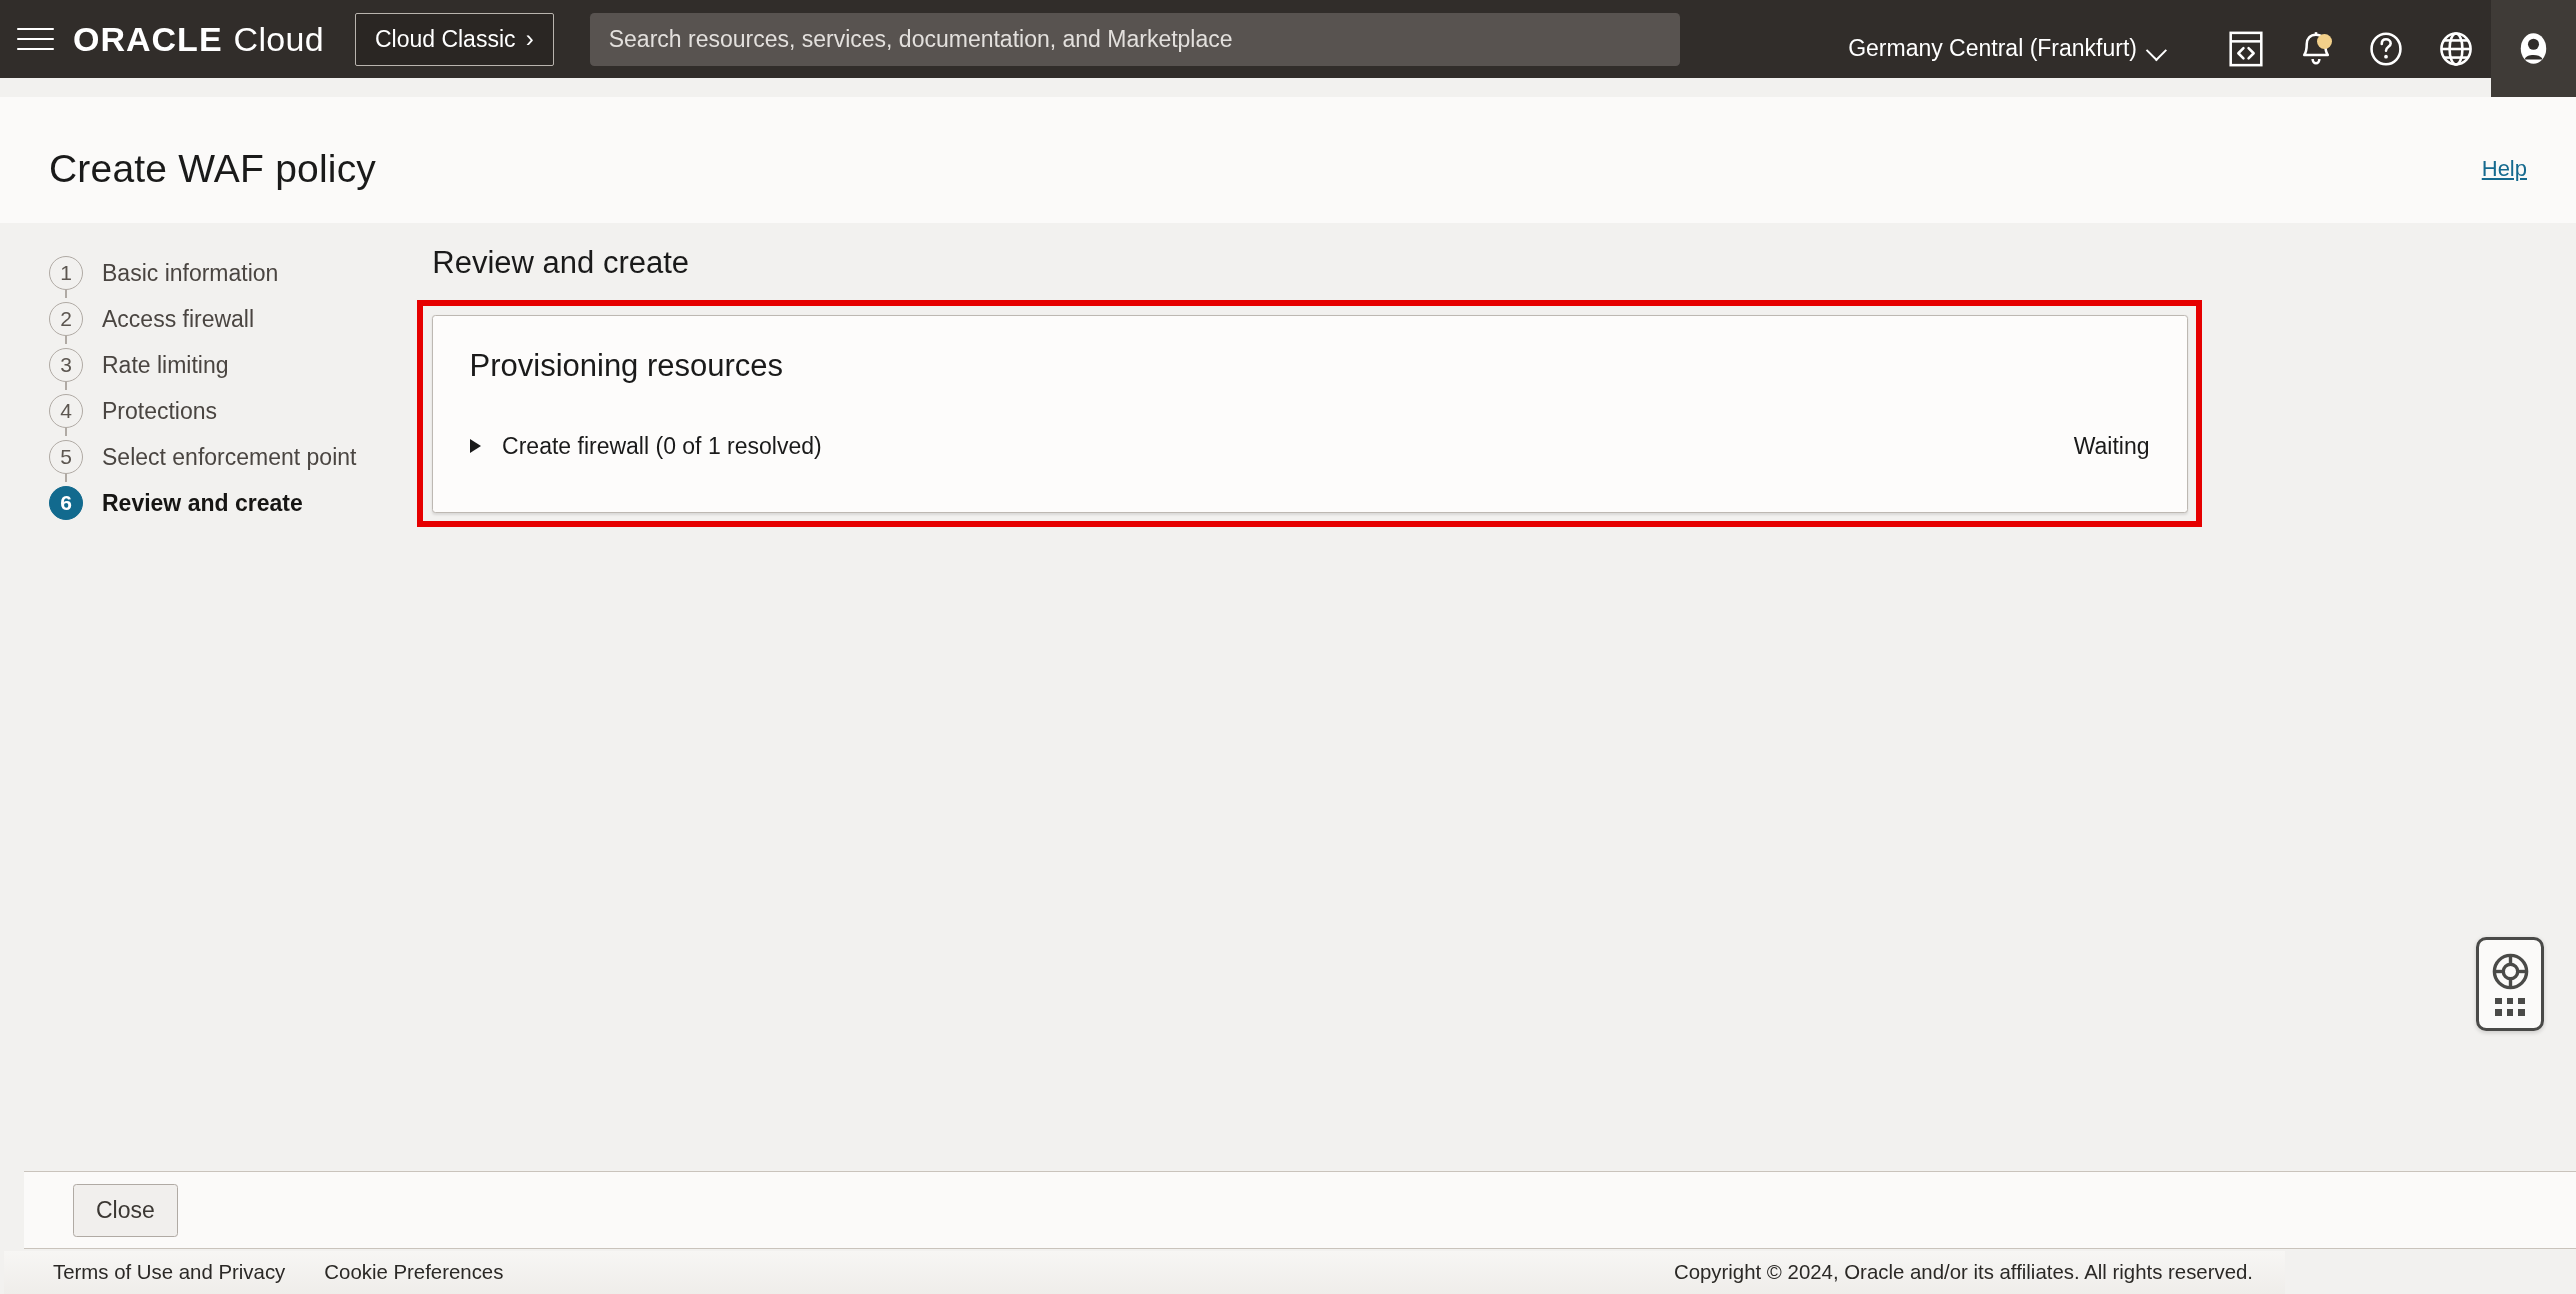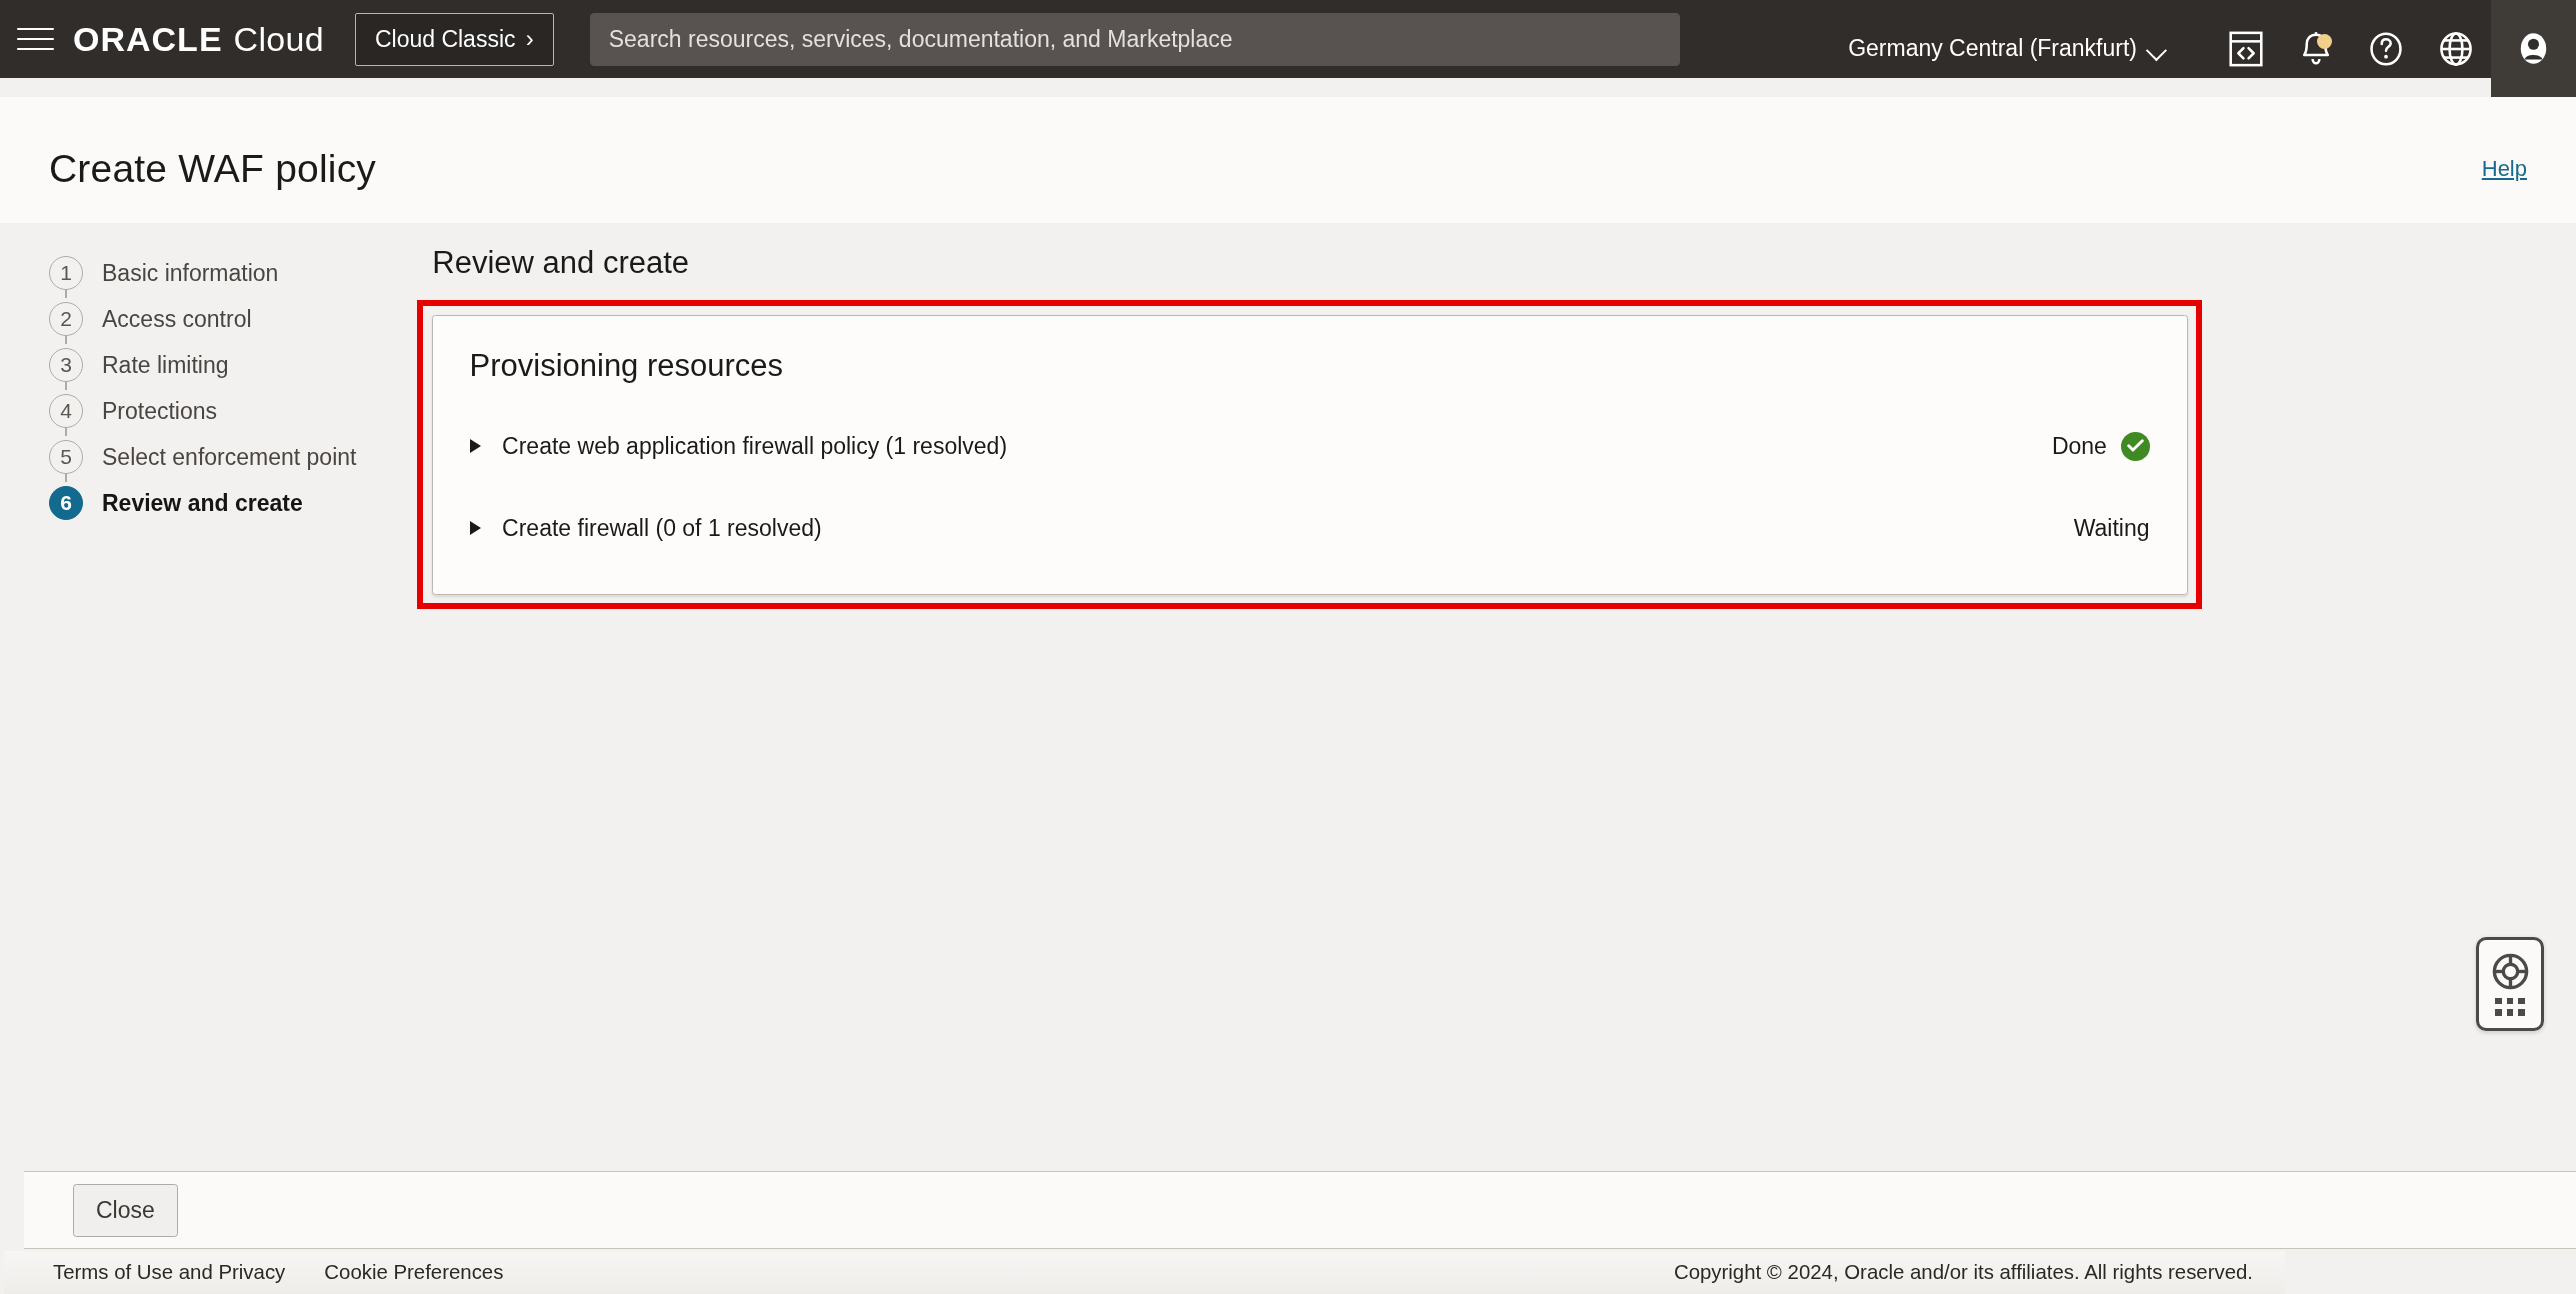--- a/index.html
+++ b/index.html
@@ -485,21 +485,21 @@
 
   <div class="wizard">
     <div class="wizard-step">
       <div class="step-num">1</div>
       <div class="step-connector"></div>
       <div class="step-label">Basic information</div>
     </div>
     <div class="wizard-step">
       <div class="step-num">2</div>
       <div class="step-connector"></div>
-      <div class="step-label">Access control</div>
+      <div class="step-label">Access firewall</div>
     </div>
     <div class="wizard-step">
       <div class="step-num">3</div>
       <div class="step-connector"></div>
       <div class="step-label">Rate limiting</div>
     </div>
     <div class="wizard-step">
       <div class="step-num">4</div>
       <div class="step-connector"></div>
       <div class="step-label">Protections</div>
@@ -515,32 +515,20 @@
     </div>
   </div>
 
   <div class="main-panel">
     <div class="section-heading">Review and create</div>
 
     <div class="red-highlight">
       <div class="card">
         <div class="card-title">Provisioning resources</div>
 
-        <div class="prov-row">
-          <div class="disclosure"></div>
-          <div class="prov-label">Create web application firewall policy (1 resolved)</div>
-          <div class="prov-status">
-            <span>Done</span>
-            <span class="check-badge">
-              <svg width="17" height="13.6" viewBox="0 0 20 16" fill="none" aria-hidden="true">
-                <path d="M2 8 L7 13 L18 2" stroke="#ffffff" stroke-width="3.4" fill="none" stroke-linecap="round" stroke-linejoin="round"></path>
-              </svg>
-            </span>
-          </div>
-        </div>
 
         <div class="prov-row">
           <div class="disclosure"></div>
           <div class="prov-label">Create firewall (0 of 1 resolved)</div>
           <div class="prov-status">
             <span>Waiting</span>
           </div>
         </div>
 
       </div>

